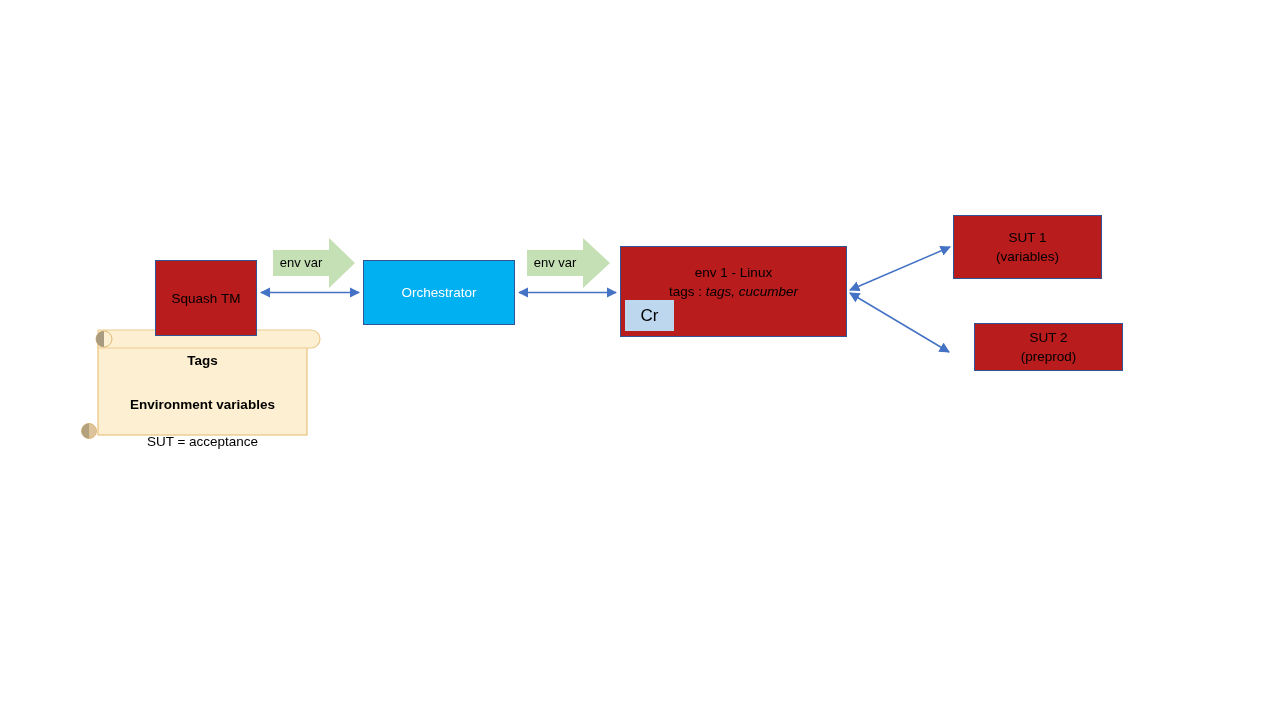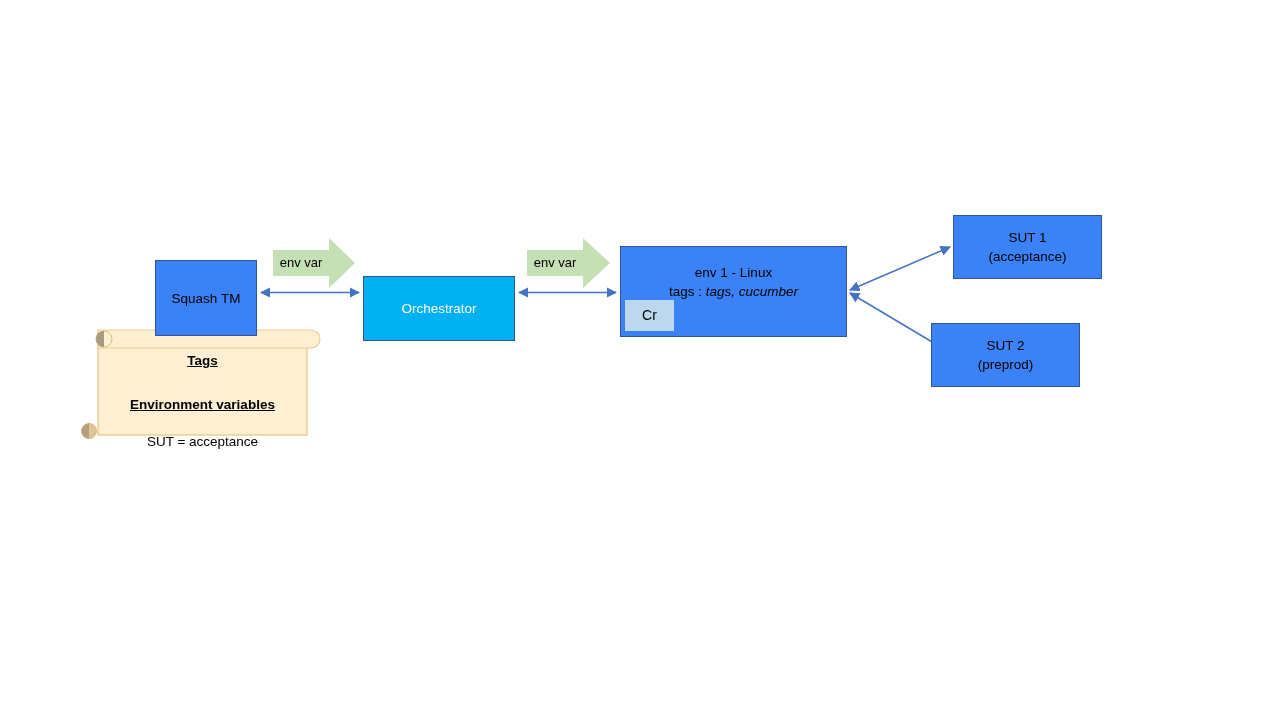--- a/index.html
+++ b/index.html
@@ -3,52 +3,52 @@
 <meta charset="utf-8">
 <style>
   html,body{margin:0;padding:0;background:#fff;}
   .canvas{
     position:relative;width:1280px;height:720px;background:#ffffff;
     font-family:"Liberation Sans",sans-serif;color:#000;overflow:hidden;
   }
   .layer{position:absolute;left:0;top:0;width:1280px;height:720px;}
   .node{
     position:absolute;box-sizing:border-box;
-    background:#3b82f6;border:1.4px solid #2F5597;
+    background:#b91c1c;border:1.4px solid #2F5597;
     display:flex;flex-direction:column;align-items:center;justify-content:center;
     font-size:13.5px;line-height:19px;text-align:center;
   }
   .node-orchestrator{background:#00B0F0;color:#ffffff;}
   .node-env1{justify-content:flex-start;padding-top:16px;text-align:right;}
   .badge{
     position:absolute;left:4px;top:53px;width:49px;height:31px;
     background:#BDD7EE;display:flex;align-items:center;justify-content:center;
-    font-size:14px;
+    font-size:17px;
   }
   .flow-label{
     position:absolute;width:56px;height:22px;line-height:26px;
     text-align:center;font-size:13px;
   }
   .lbl-flow1{left:273px;top:250px;}
   .lbl-flow2{left:527px;top:250px;}
   .note-text{
     position:absolute;left:98px;top:348px;width:209px;
     font-size:13.5px;line-height:15px;text-align:center;
   }
-  .note-h{font-weight:bold;text-decoration:underline;}
+  .note-h{font-weight:bold;}
   .note-h1{margin-top:5px;}
   .note-h2{margin-top:29px;}
   .note-line{margin-top:22px;}
   .it{font-style:italic;}
   .conn{stroke:#4472C4;stroke-width:1.5;marker-start:url(#ah);marker-end:url(#ah);}
   .pos-squash{left:155px;top:260px;width:102px;height:76px;}
-  .pos-orch{left:363px;top:276px;width:152px;height:65px;}
+  .pos-orch{left:363px;top:260px;width:152px;height:65px;}
   .pos-env1{left:620px;top:246px;width:227px;height:91px;}
   .pos-sut1{left:953px;top:215px;width:149px;height:64px;}
-  .pos-sut2{left:931px;top:323px;width:149px;height:64px;}
+  .pos-sut2{left:974px;top:323px;width:149px;height:48px;}
 </style>
 </head>
 <body>
 
 <div class="canvas">
 
   <svg class="layer" viewBox="0 0 1280 720">
     <defs>
       <marker id="ah" viewBox="0 0 10 10" refX="9" refY="5" markerWidth="7" markerHeight="7" orient="auto-start-reverse">
         <path d="M0,0 L10,5 L0,10 Z" fill="#4472C4"></path>
@@ -84,21 +84,21 @@
   <div class="node node-env1 pos-env1">
     <span>env 1 - Linux</span>
     <span><span>tags : </span><span class="it">tags, cucumber</span></span>
     <div class="badge">
       <span>Cr</span>
     </div>
   </div>
 
   <div class="node pos-sut1">
     <span>SUT 1</span>
-    <span>(acceptance)</span>
+    <span>(variables)</span>
   </div>
 
   <div class="node pos-sut2">
     <span>SUT 2</span>
     <span>(preprod)</span>
   </div>
 
   <div class="flow-label lbl-flow1">env var</div>
   <div class="flow-label lbl-flow2">env var</div>
 

